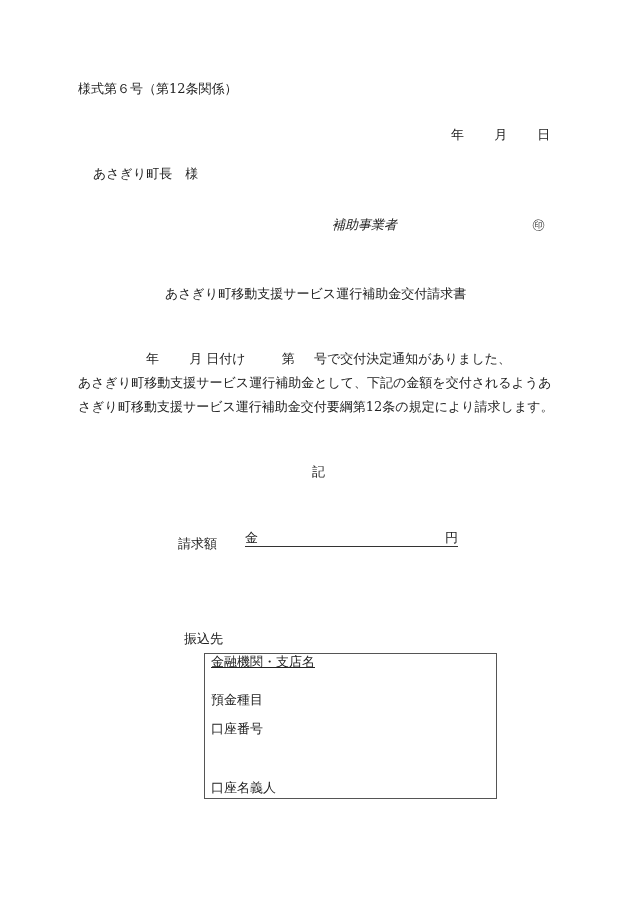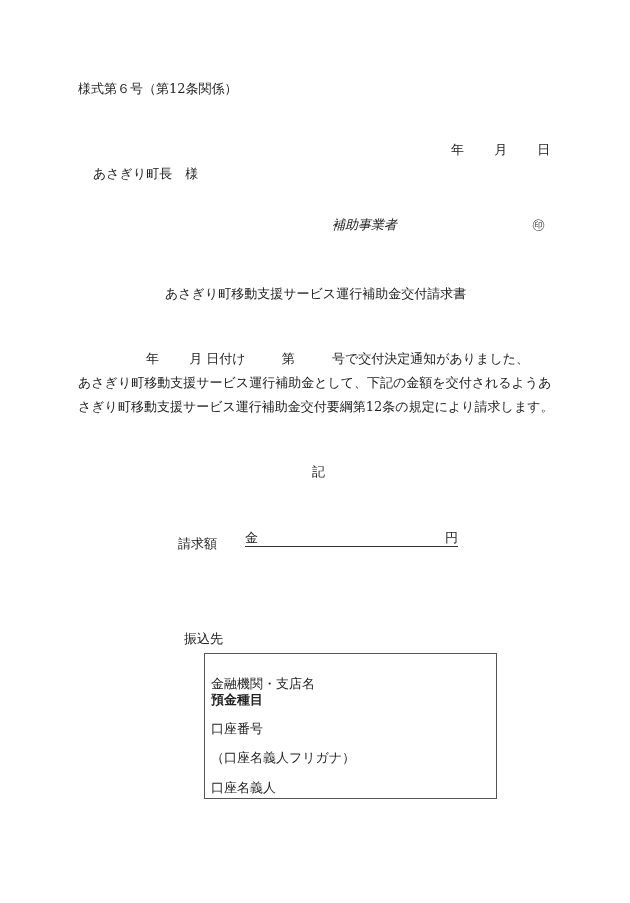--- a/index.html
+++ b/index.html
@@ -19,53 +19,52 @@
     }
     .bank-box .row { position: absolute; left: 6px; white-space: nowrap; line-height: 16px; }
   </style>
 </head>
 <body>
 
 <div>
 
   <div class="abs" style="left:78px; top:81px;">様式第６号（第12条関係）</div>
 
-  <div class="abs date-row" style="left:451px; top:142px;">
+  <div class="abs date-row" style="left:451px; top:127px;">
     <span>年</span>
     <span style="margin-left:26px;">月</span>
     <span style="margin-left:26px;">日</span>
   </div>
 
   <div class="abs" style="left:93px; top:166px;">あさぎり町長　様</div>
 
   <div class="abs" style="left:332px; top:217px;font-style:italic;">補助事業者</div>
   <div class="abs" style="left:532px; top:217px;">㊞</div>
 
   <div class="abs" style="left:165px; top:286px;">あさぎり町移動支援サービス運行補助金交付請求書</div>
 
   <div class="abs date-row" style="left:146px; top:351px;">
     <span>年</span>
     <span style="margin-left:26px;">月</span>
     <span style="">日付け</span>
     <span style="margin-left:32px;">第</span>
-    <span style="margin-left:33px;">号で交付決定通知がありました、</span>
+    <span style="margin-left:15px;">号で交付決定通知がありました、</span>
   </div>
   <div class="abs" style="left:78px; top:375px;">あさぎり町移動支援サービス運行補助金として、下記の金額を交付されるようあ</div>
   <div class="abs" style="left:78px; top:399px;">さぎり町移動支援サービス運行補助金交付要綱第12条の規定により請求します。</div>
 
   <div class="abs" style="left:312px; top:464px;">記</div>
 
   <div class="abs" style="left:178px; top:530px;margin-top:6px;">請求額</div>
   <div class="underline-amount"></div>
   <div class="abs" style="left:245px; top:530px;">金</div>
   <div class="abs" style="left:445px; top:530px;">円</div>
 
   <div class="abs" style="left:184px; top:631px;text-align:right;">振込先</div>
 
   <div class="bank-box">
-    <div class="row" style="top:22px;">金融機関・支店名</div>
-    <div class="row" style="top:38px;font-weight:bold;">預金種目</div>
+    <div class="row" style="top:0;text-decoration:underline;">金融機関・支店名</div>
+    <div class="row" style="top:38px;">預金種目</div>
     <div class="row" style="top:67px;">口座番号</div>
-    <div class="row" style="top:96px;">（口座名義人フリガナ）</div>
     <div class="row" style="top:126px;">口座名義人</div>
   </div>
 
 </div>
 
 </body></html>

